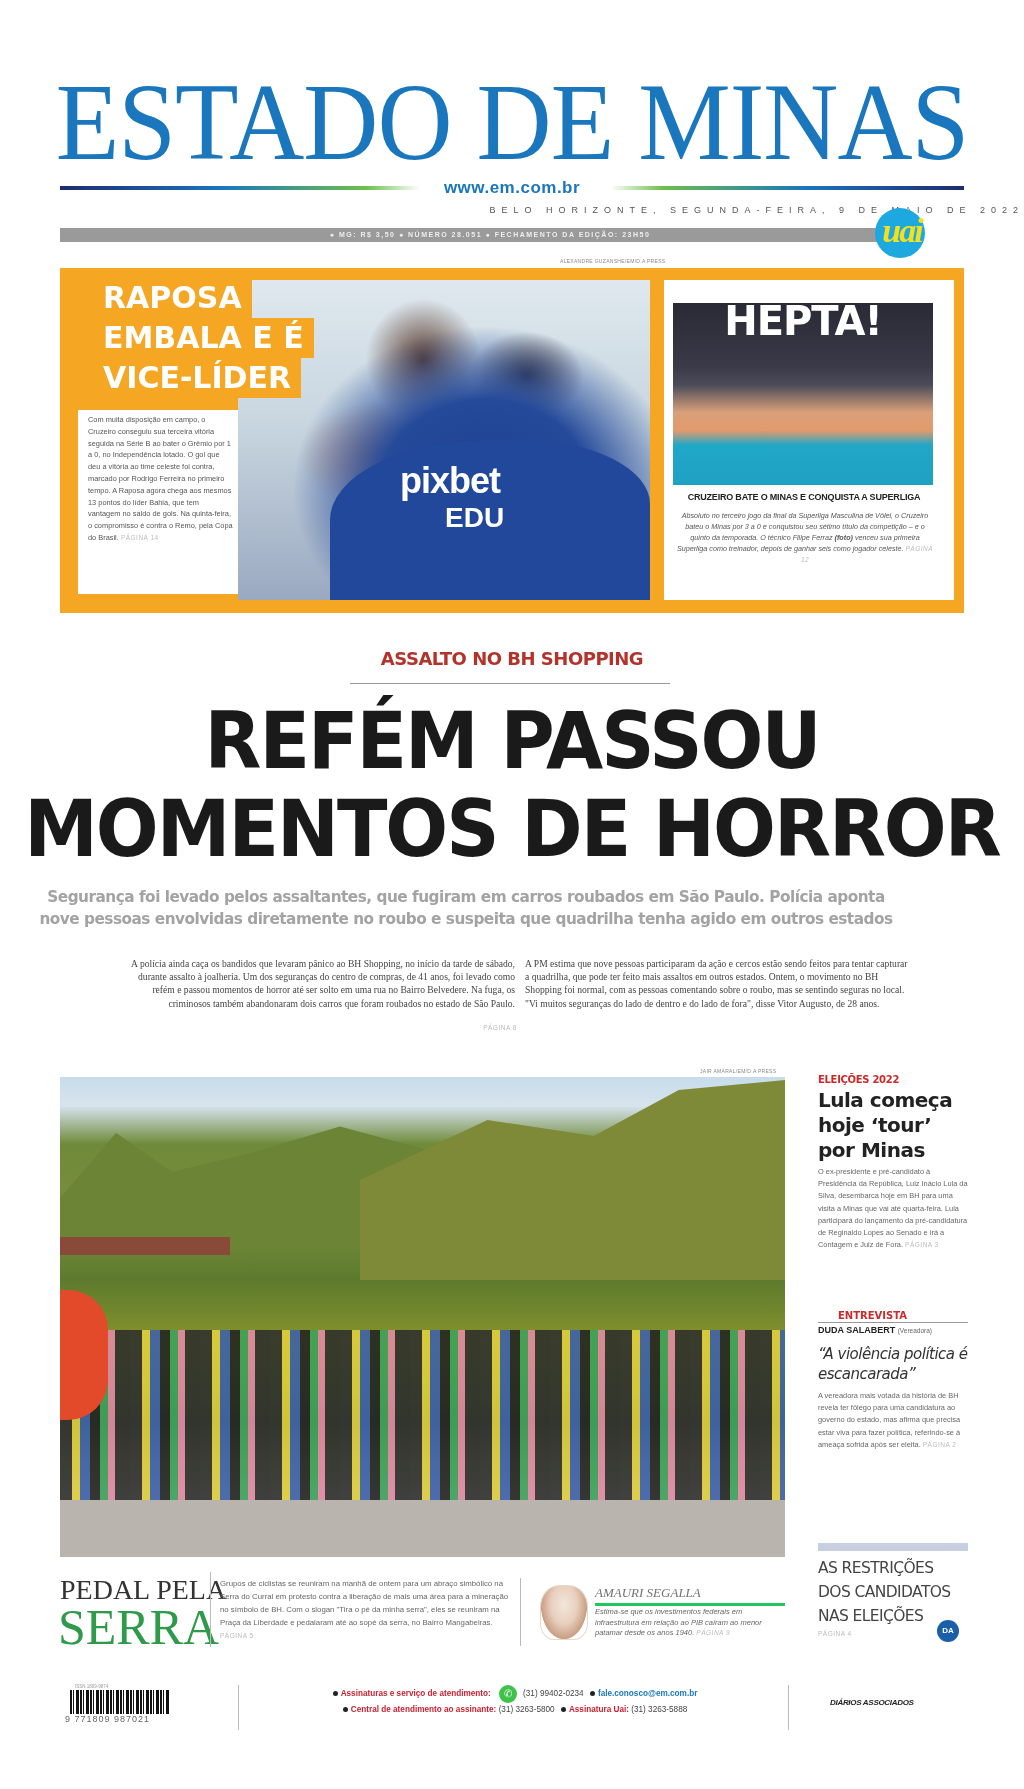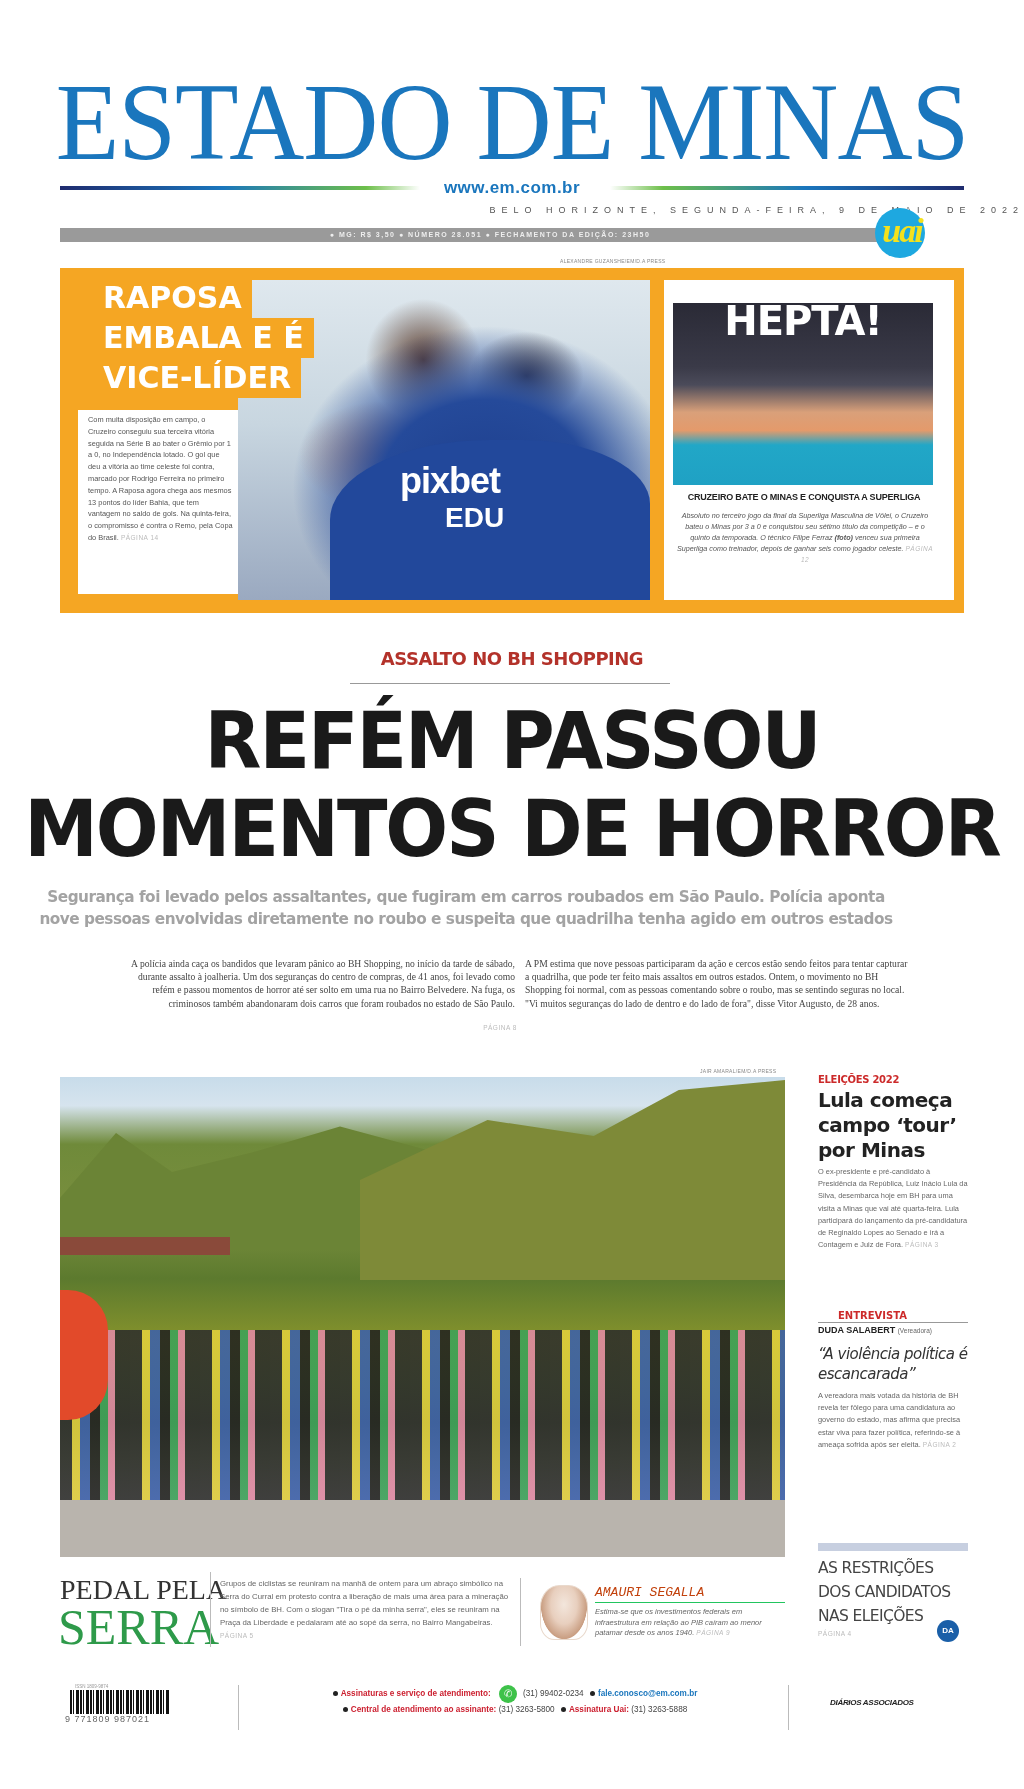--- a/index.html
+++ b/index.html
@@ -62,21 +62,21 @@
   .serra-ground { left: 60px; top: 1500px; width: 725px; height: 57px; background: #b9b4ad; }
   .serra-red { left: 60px; top: 1290px; width: 48px; height: 130px; background: #e24a2a; border-radius: 0 40px 40px 0; }
   .photo-credit { left: 700px; top: 1068px; }
 
   .pedal-title { left: 60px; top: 1574px; font-family: "Liberation Serif", serif; font-size: 28px; color: #333; }
   .serra-title { left: 58px; top: 1598px; font-family: "Liberation Serif", serif; font-size: 50px; color: #2e9a4a; }
   .vrule { width: 1px; background: #bbb; }
   .pedal-text { left: 220px; top: 1577px; width: 295px; font-size: 7.8px; line-height: 13px; color: #666; }
 
   .col-avatar { left: 540px; top: 1585px; width: 48px; height: 55px; border-radius: 40% 40% 30% 30%; background: radial-gradient(ellipse at 50% 35%, #f3e6dc 0%, #e8cfbe 40%, #c99e82 70%, #fff 72%); border: 1px solid #e9d9cc; }
-  .col-name { left: 595px; top: 1585px; width: 190px; font-family: Liberation Mono, monospace; font-style: italic; font-size: 13px; color: #c2410c; border-bottom: 1px solid #22c55e; padding-bottom: 2px; }
+  .col-name { left: 595px; top: 1585px; width: 190px; font-family: Liberation Serif, serif; font-style: italic; font-size: 13px; color: #737373; border-bottom: 3px solid #22c55e; padding-bottom: 2px; }
   .col-text { left: 595px; top: 1607px; width: 190px; font-style: italic; font-size: 7.5px; line-height: 10.5px; color: #666; }
 
   
   .elec-kicker { left: 818px; top: 1074px; font-family: "DejaVu Sans", sans-serif; font-size: 10px; font-weight: bold; color: #cc2a2a; letter-spacing: -0.3px; }
   .elec-title { left: 818px; top: 1088px; width: 150px; font-family: "DejaVu Sans", sans-serif; font-weight: bold; font-size: 20px; line-height: 25px; color: #222; letter-spacing: -0.5px; }
   .elec-text { left: 818px; top: 1166px; width: 150px; font-size: 7.4px; line-height: 12.2px; color: #666; }
   .int-kicker { left: 838px; top: 1310px; font-family: "DejaVu Sans", sans-serif; font-size: 10px; font-weight: bold; color: #cc2a2a; }
   .int-rule { left: 818px; top: 1322px; width: 150px; height: 1px; background: #999; }
   .int-name { left: 818px; top: 1325px; font-size: 9px; font-weight: bold; color: #222; }
   .int-name span { font-weight: normal; font-size: 6.5px; color: #666; }
@@ -173,21 +173,21 @@
 <div class="abs col-avatar"></div>
 <div class="abs col-name">AMAURI SEGALLA</div>
 <div class="abs col-text">
   <span>Estima-se que os investimentos federais em infraestrutura em relação ao PIB caíram ao menor patamar desde os anos 1940.</span>
   <span class="pagina">PÁGINA 9</span>
 </div>
 
 <div class="abs elec-kicker">ELEIÇÕES 2022</div>
 <div class="abs elec-title">
   <div>Lula começa</div>
-  <div>campo ‘tour’</div>
+  <div>hoje ‘tour’</div>
   <div>por Minas</div>
 </div>
 <div class="abs elec-text">
   <span>O ex-presidente e pré-candidato à Presidência da República, Luiz Inácio Lula da Silva, desembarca hoje em BH para uma visita a Minas que vai até quarta-feira. Lula participará do lançamento da pré-candidatura de Reginaldo Lopes ao Senado e irá a Contagem e Juiz de Fora.</span>
   <span class="pagina">PÁGINA 3</span>
 </div>
 
 <div class="abs int-kicker">ENTREVISTA</div>
 <div class="abs int-rule"></div>
 <div class="abs int-name">

